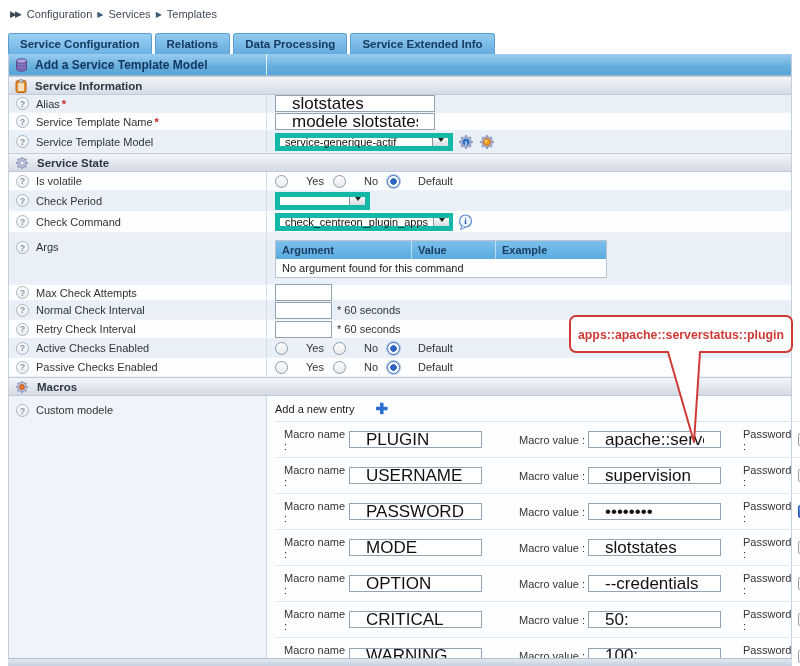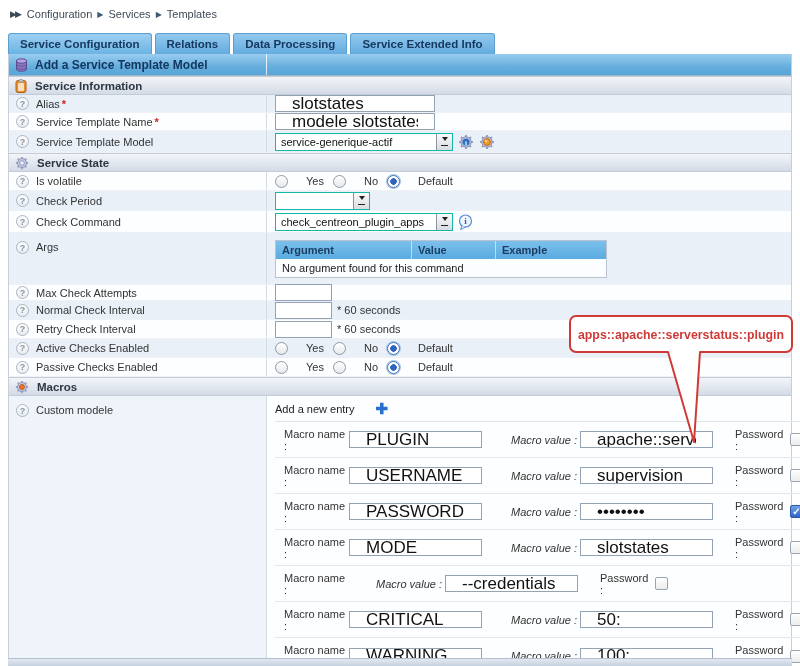--- a/index.html
+++ b/index.html
@@ -46,21 +46,21 @@
 
   .qicon { width:13px; height:13px; flex:none; border-radius:50%; border:1px solid #aab4c0;
     background:linear-gradient(#fdfdfd,#e9edf1); color:#8a94a0; font-size:9px; font-weight:bold;
     display:flex; align-items:center; justify-content:center; }
 
   input.txt { height:17px; border:1px solid #94a3b3; font-family:"Liberation Sans",sans-serif;
     font-size:17px; padding:0 16px; background:#fff; color:#111; }
   .w160{width:160px}.w57{width:57px}.w133{width:133px}
 
   
-  .select { display:inline-flex; height:18px; border:1px solid #14b8a6; background:#fff; align-items:stretch; }
+  .select { display:inline-flex; height:18px; border:5px solid #14b8a6; background:#fff; align-items:stretch; }
   .sel-text { flex:1; display:flex; align-items:center; padding:0 5px; color:#111; }
   .sel-btn { width:16px; flex:none; border-left:1px solid #8795a5;
     background:linear-gradient(#fafafa,#d8dce0); display:flex; flex-direction:column;
     align-items:center; justify-content:center; }
   .sel-btn .arr { width:0; height:0; border:3px solid transparent; border-top:4px solid #222; }
   .sel-btn .bar { width:7px; height:1px; background:#222; margin-top:1px; }
   .w178{width:178px}.w95{width:95px}
 
   
   .radio { width:13px; height:13px; border-radius:50%; border:1px solid #8e9aa8;
@@ -85,21 +85,21 @@
 
   
   .macroblock { flex:1; align-self:stretch; display:flex; flex-direction:column; padding-left:8px; }
   .addentry { height:26px; display:flex; align-items:center; gap:21px; border-bottom:1px solid #dfe5ec;
     color:#222; }
   .plus { color:#2a6fd0; font-size:15px; font-weight:bold; line-height:1; }
   .macrow { height:36px; display:flex; align-items:center; border-bottom:1px solid #e2e8ef; }
   .macrow:last-child { border-bottom:none; }
   .mlabel { color:#333;padding-left:9px; }
   .mlabel.name { width:72px; }
-  .mlabel.val { margin-left:20px; width:76px;font-style:italic; }
+  .mlabel.val { margin-left:28px; width:76px; }
   .mlabel.pwd { margin-left:13px; width:62px; }
   .macrow input { margin-left:2px; }
   .macrow .cb { margin-left:2px; }
 
   
   .bottombar { position:absolute; left:8px; right:8px; top:658px; height:8px;
     background:linear-gradient(#e3e9f1,#c5d0de); border-top:1px solid #b3bfce; }
 
   
   .callout { position:absolute; left:562px; top:312px; width:238px; height:138px; pointer-events:none; }
@@ -424,20 +424,21 @@
         <span class="mlabel name">Macro name :</span>
         <input class="txt w133" value="MODE" style="">
         <span class="mlabel val">Macro value :</span>
         <input class="txt w133" value="slotstates" style="">
         <span class="mlabel pwd">Password :</span>
         <span class="cb">✓</span>
       </div>
 
       <div class="macrow">
         <span class="mlabel name">Macro name :</span>
+        <input class="txt w133" value="OPTION" style="">
         <span class="mlabel val">Macro value :</span>
         <input class="txt w133" value="--credentials" style="">
         <span class="mlabel pwd">Password :</span>
         <span class="cb">✓</span>
       </div>
 
       <div class="macrow">
         <span class="mlabel name">Macro name :</span>
         <input class="txt w133" value="CRITICAL" style="">
         <span class="mlabel val">Macro value :</span>

